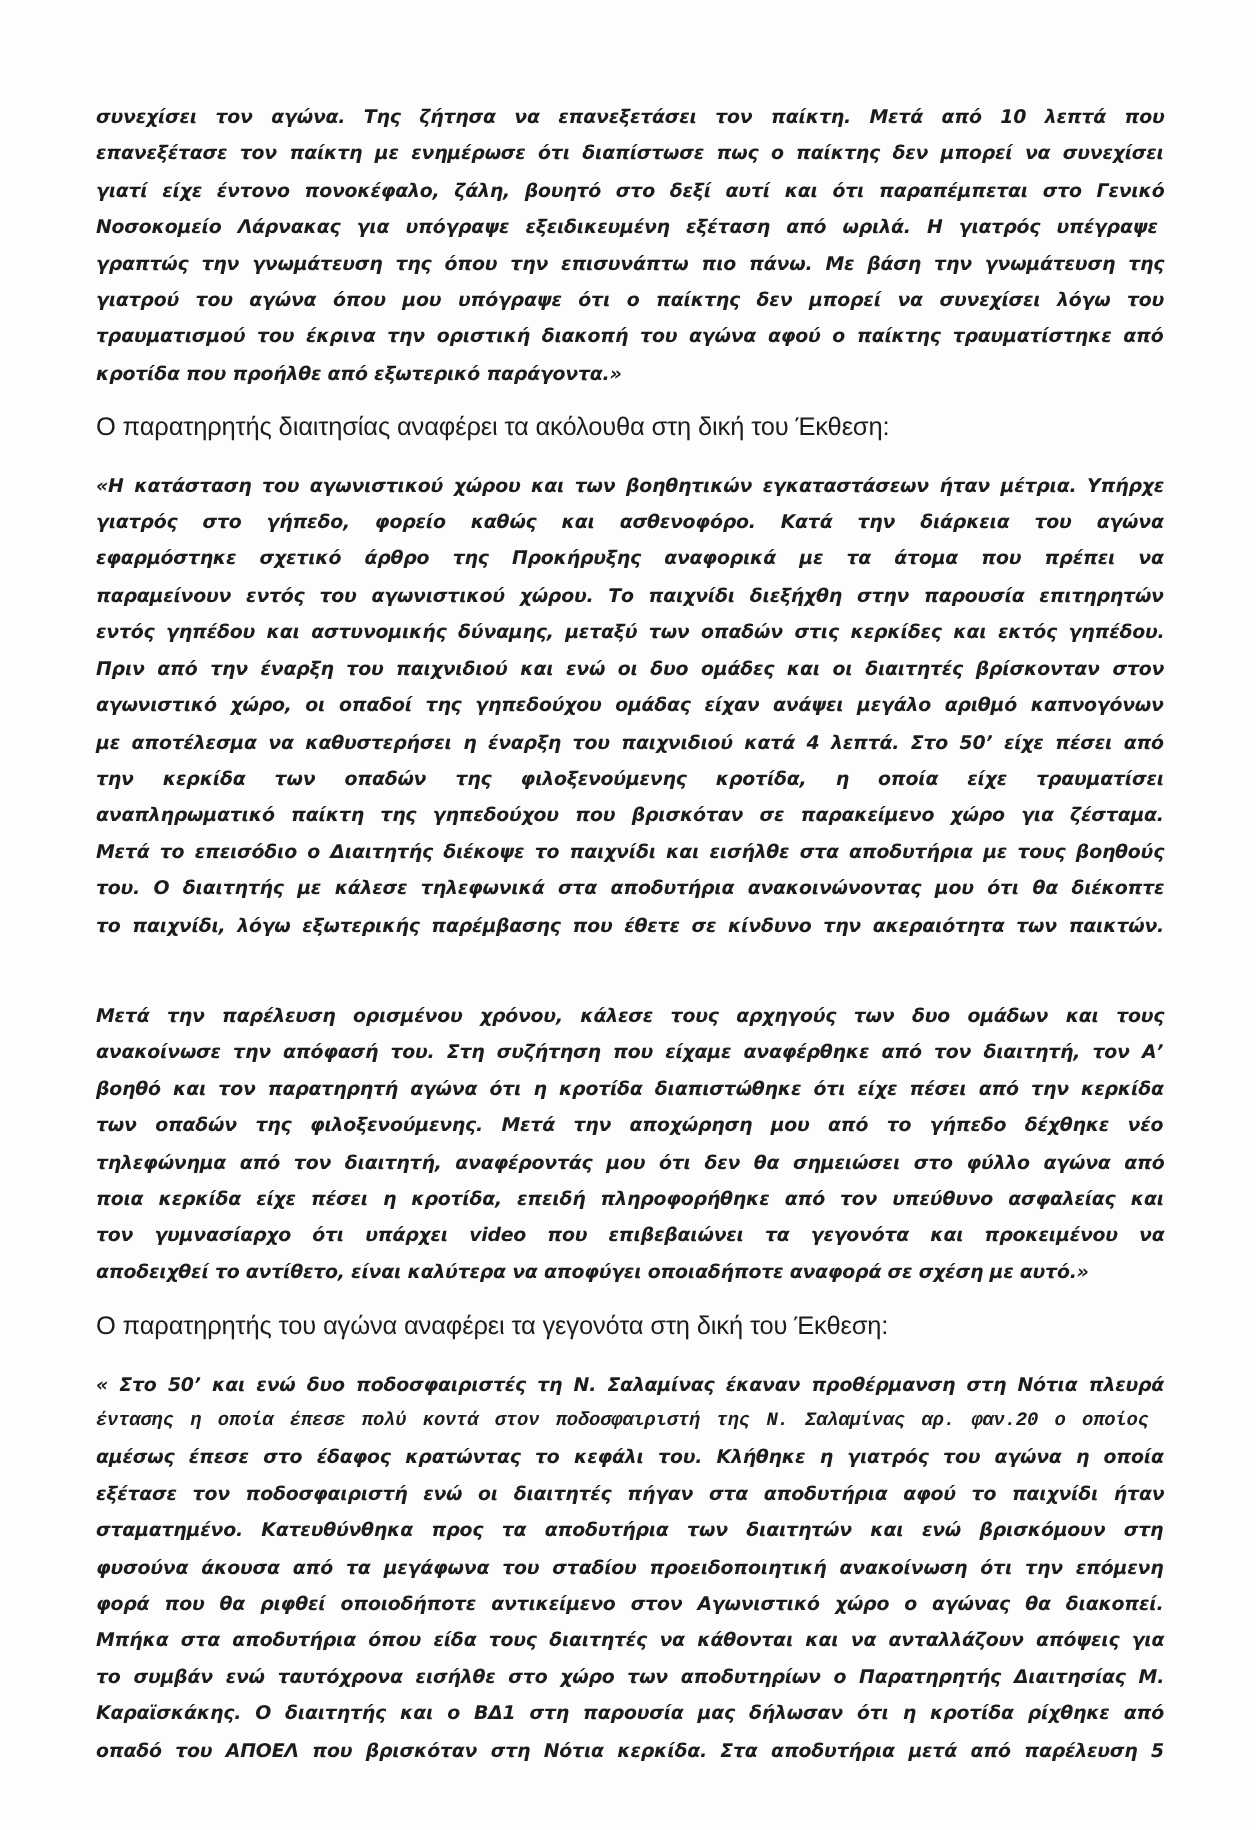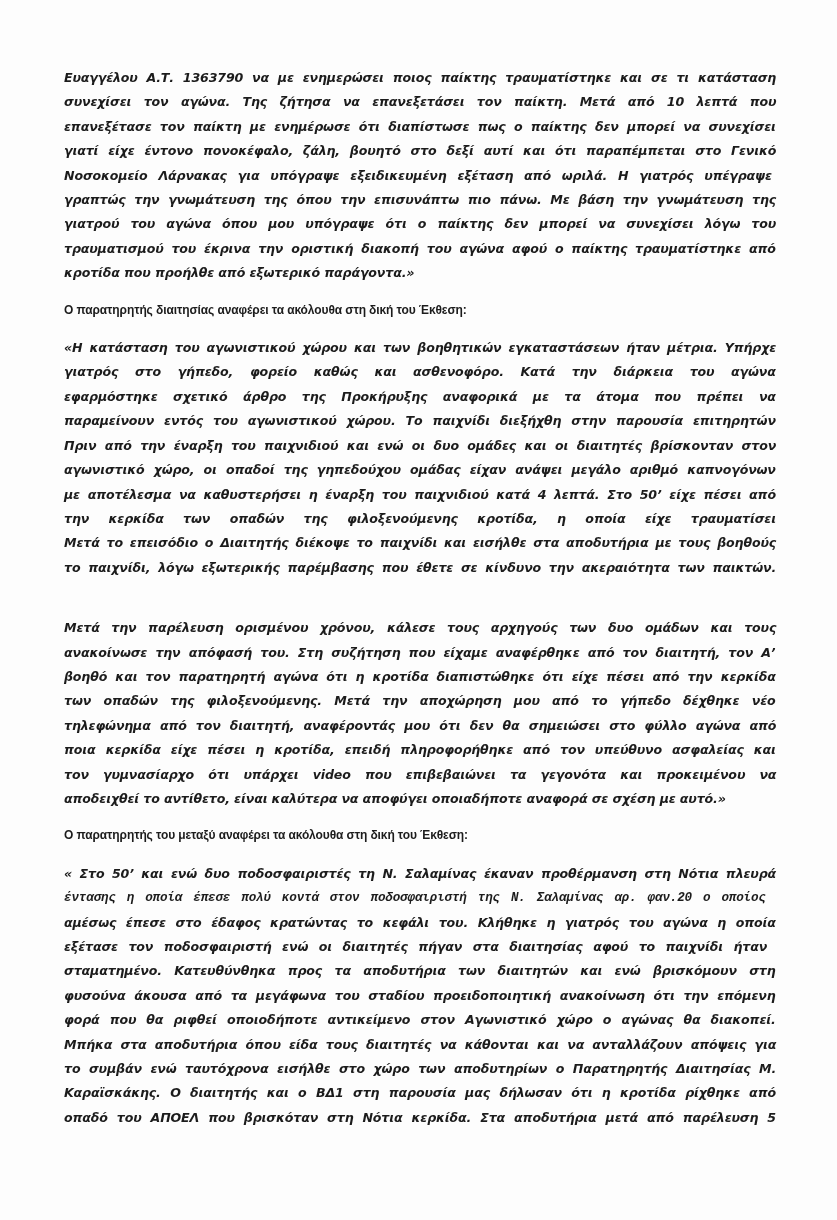--- a/index.html
+++ b/index.html
@@ -35,23 +35,23 @@
       text-align: justify;
       text-align-last: left;
     }
     .quote {
       font-style: italic;
       font-weight: bold;
       letter-spacing: -0.15px;
     }
     .intro {
       font-style: normal;
-      font-weight: bold;
+      font-weight: normal;
       font-family: "Liberation Sans", sans-serif;
-      font-size: 12px;
+      font-size: 17px;
       letter-spacing: -0.1px;
     }
     .line {
       display: block;
       text-align: justify;
       text-align-last: justify;
       white-space: nowrap;
     }
     .line.last {
       text-align-last: left;
@@ -59,21 +59,20 @@
     .gap-intro { height: 12px; }
     .gap-after-intro { height: 14px; }
   </style>
 </head>
 <body>
 
 <div class="page">
   <div class="content">
 
     <div class="para quote">
-      <span class="line" style="display: block; word-spacing: 4.67px; text-align-last: left;">Ευαγγέλου Α.Τ. 1363790 να με ενημερώσει ποιος παίκτης τραυματίστηκε και σε τι κατάσταση</span>
       <span class="line" style="display: block; word-spacing: 8.15px; text-align-last: left;">συνεχίσει τον αγώνα. Της ζήτησα να επανεξετάσει τον παίκτη. Μετά από 10 λεπτά που</span>
       <span class="line" style="display: block; word-spacing: 4.08px; text-align-last: left;">επανεξέτασε τον παίκτη με ενημέρωσε ότι διαπίστωσε πως ο παίκτης δεν μπορεί να συνεχίσει</span>
       <span class="line" style="display: block; word-spacing: 5.62px; text-align-last: left;">γιατί είχε έντονο πονοκέφαλο, ζάλη, βουητό στο δεξί αυτί και ότι παραπέμπεται στο Γενικό</span>
       <span class="line" style="display: block; word-spacing: 6.6px; text-align-last: left;">Νοσοκομείο Λάρνακας για υπόγραψε εξειδικευμένη εξέταση από ωριλά. Η γιατρός υπέγραψε</span>
       <span class="line" style="display: block; word-spacing: 4.46px; text-align-last: left;">γραπτώς την γνωμάτευση της όπου την επισυνάπτω πιο πάνω. Με βάση την γνωμάτευση της</span>
       <span class="line" style="display: block; word-spacing: 6.86px; text-align-last: left;">γιατρού του αγώνα όπου μου υπόγραψε ότι ο παίκτης δεν μπορεί να συνεχίσει λόγω του</span>
       <span class="line" style="display: block; word-spacing: 3.67px; text-align-last: left;">τραυματισμού του έκρινα την οριστική διακοπή του αγώνα αφού ο παίκτης τραυματίστηκε από</span>
       <span class="line last" style="display: block;">κροτίδα που προήλθε από εξωτερικό παράγοντα.»</span>
     </div>
 
@@ -81,47 +80,50 @@
 
     <p class="para intro">Ο παρατηρητής διαιτησίας αναφέρει τα ακόλουθα στη δική του Έκθεση:</p>
 
     <div class="gap-after-intro"></div>
 
     <div class="para quote">
       <span class="line" style="display: block; word-spacing: 2.82px; text-align-last: left;">«Η κατάσταση του αγωνιστικού χώρου και των βοηθητικών εγκαταστάσεων ήταν μέτρια. Υπήρχε</span>
       <span class="line" style="display: block; word-spacing: 12.45px; text-align-last: left;">γιατρός στο γήπεδο, φορείο καθώς και ασθενοφόρο. Κατά την διάρκεια του αγώνα</span>
       <span class="line" style="display: block; word-spacing: 11.27px; text-align-last: left;">εφαρμόστηκε σχετικό άρθρο της Προκήρυξης αναφορικά με τα άτομα που πρέπει να</span>
       <span class="line" style="display: block; word-spacing: 5.7px; text-align-last: left;">παραμείνουν εντός του αγωνιστικού χώρου. Το παιχνίδι διεξήχθη στην παρουσία επιτηρητών</span>
+      <span class="line" style="display: block; word-spacing: 3.5px; text-align-last: left;">εντός γηπέδου και αστυνομικής δύναμης, μεταξύ των οπαδών στις κερκίδες και εκτός γηπέδου.</span>
       <span class="line" style="display: block; word-spacing: 4.2px; text-align-last: left;">Πριν από την έναρξη του παιχνιδιού και ενώ οι δυο ομάδες και οι διαιτητές βρίσκονταν στον</span>
       <span class="line" style="display: block; word-spacing: 4.91px; text-align-last: left;">αγωνιστικό χώρο, οι οπαδοί της γηπεδούχου ομάδας είχαν ανάψει μεγάλο αριθμό καπνογόνων</span>
       <span class="line" style="display: block; word-spacing: 3.47px; text-align-last: left;">με αποτέλεσμα να καθυστερήσει η έναρξη του παιχνιδιού κατά 4 λεπτά. Στο 50’ είχε πέσει από</span>
       <span class="line" style="display: block; word-spacing: 15.2px; text-align-last: left;">την κερκίδα των οπαδών της φιλοξενούμενης κροτίδα, η οποία είχε τραυματίσει</span>
+      <span class="line" style="display: block; word-spacing: 6.7px; text-align-last: left;">αναπληρωματικό παίκτη της γηπεδούχου που βρισκόταν σε παρακείμενο χώρο για ζέσταμα.</span>
       <span class="line" style="display: block; word-spacing: 2.64px; text-align-last: left;">Μετά το επεισόδιο ο Διαιτητής διέκοψε το παιχνίδι και εισήλθε στα αποδυτήρια με τους βοηθούς</span>
+      <span class="line" style="display: block; word-spacing: 4.75px; text-align-last: left;">του. Ο διαιτητής με κάλεσε τηλεφωνικά στα αποδυτήρια ανακοινώνοντας μου ότι θα διέκοπτε</span>
       <span class="line" style="display: block; word-spacing: 3.58px; text-align-last: left;">το παιχνίδι, λόγω εξωτερικής παρέμβασης που έθετε σε κίνδυνο την ακεραιότητα των παικτών.</span>
       <span class="line" style="display: block; word-spacing: 7.42px; text-align-last: left; margin-top: 36px;">Μετά την παρέλευση ορισμένου χρόνου, κάλεσε τους αρχηγούς των δυο ομάδων και τους</span>
       <span class="line" style="display: block; word-spacing: 3.92px; text-align-last: left;">ανακοίνωσε την απόφασή του. Στη συζήτηση που είχαμε αναφέρθηκε από τον διαιτητή, τον Α’</span>
       <span class="line" style="display: block; word-spacing: 3.93px; text-align-last: left;">βοηθό και τον παρατηρητή αγώνα ότι η κροτίδα διαπιστώθηκε ότι είχε πέσει από την κερκίδα</span>
       <span class="line" style="display: block; word-spacing: 8.08px; text-align-last: left;">των οπαδών της φιλοξενούμενης. Μετά την αποχώρηση μου από το γήπεδο δέχθηκε νέο</span>
       <span class="line" style="display: block; word-spacing: 4.92px; text-align-last: left;">τηλεφώνημα από τον διαιτητή, αναφέροντάς μου ότι δεν θα σημειώσει στο φύλλο αγώνα από</span>
       <span class="line" style="display: block; word-spacing: 5.83px; text-align-last: left;">ποια κερκίδα είχε πέσει η κροτίδα, επειδή πληροφορήθηκε από τον υπεύθυνο ασφαλείας και</span>
       <span class="line" style="display: block; word-spacing: 9.91px; text-align-last: left;">τον γυμνασίαρχο ότι υπάρχει video που επιβεβαιώνει τα γεγονότα και προκειμένου να</span>
       <span class="line last" style="display: block;">αποδειχθεί το αντίθετο, είναι καλύτερα να αποφύγει οποιαδήποτε αναφορά σε σχέση με αυτό.»</span>
     </div>
 
     <div class="gap-intro"></div>
 
-    <p class="para intro">Ο παρατηρητής του μεταξύ αναφέρει τα ακόλουθα στη δική του Έκθεση:</p>
+    <p class="para intro">Ο παρατηρητής του αγώνα αναφέρει τα γεγονότα στη δική του Έκθεση:</p>
 
     <div class="gap-after-intro"></div>
 
     <div class="para quote">
       <span class="line" style="display: block; word-spacing: 3.29px; text-align-last: left;">« Στο 50’ και ενώ δυο ποδοσφαιριστές τη Ν. Σαλαμίνας έκαναν προθέρμανση στη Νότια πλευρά</span>
       <span class="line" style="display: block; word-spacing: 3.57px; text-align-last: left; font-family: Liberation Mono, monospace;">έντασης η οποία έπεσε πολύ κοντά στον ποδοσφαιριστή της Ν. Σαλαμίνας αρ. φαν.20 ο οποίος</span>
       <span class="line" style="display: block; word-spacing: 5.36px; text-align-last: left;">αμέσως έπεσε στο έδαφος κρατώντας το κεφάλι του. Κλήθηκε η γιατρός του αγώνα η οποία</span>
-      <span class="line" style="display: block; word-spacing: 6.25px; text-align-last: left;">εξέτασε τον ποδοσφαιριστή ενώ οι διαιτητές πήγαν στα διαιτησίας αφού το παιχνίδι ήταν</span>
+      <span class="line" style="display: block; word-spacing: 6.25px; text-align-last: left;">εξέτασε τον ποδοσφαιριστή ενώ οι διαιτητές πήγαν στα αποδυτήρια αφού το παιχνίδι ήταν</span>
       <span class="line" style="display: block; word-spacing: 8.1px; text-align-last: left;">σταματημένο. Κατευθύνθηκα προς τα αποδυτήρια των διαιτητών και ενώ βρισκόμουν στη</span>
       <span class="line" style="display: block; word-spacing: 4.45px; text-align-last: left;">φυσούνα άκουσα από τα μεγάφωνα του σταδίου προειδοποιητική ανακοίνωση ότι την επόμενη</span>
       <span class="line" style="display: block; word-spacing: 5.83px; text-align-last: left;">φορά που θα ριφθεί οποιοδήποτε αντικείμενο στον Αγωνιστικό χώρο ο αγώνας θα διακοπεί.</span>
       <span class="line" style="display: block; word-spacing: 4px; text-align-last: left;">Μπήκα στα αποδυτήρια όπου είδα τους διαιτητές να κάθονται και να ανταλλάζουν απόψεις για</span>
       <span class="line" style="display: block; word-spacing: 4.33px; text-align-last: left;">το συμβάν ενώ ταυτόχρονα εισήλθε στο χώρο των αποδυτηρίων ο Παρατηρητής Διαιτησίας Μ.</span>
       <span class="line" style="display: block; word-spacing: 5.14px; text-align-last: left;">Καραϊσκάκης. Ο διαιτητής και ο ΒΔ1 στη παρουσία μας δήλωσαν ότι η κροτίδα ρίχθηκε από</span>
       <span class="line" style="display: block; word-spacing: 4.77px; text-align-last: left;">οπαδό του ΑΠΟΕΛ που βρισκόταν στη Νότια κερκίδα. Στα αποδυτήρια μετά από παρέλευση 5</span>
     </div>
 
   </div>

